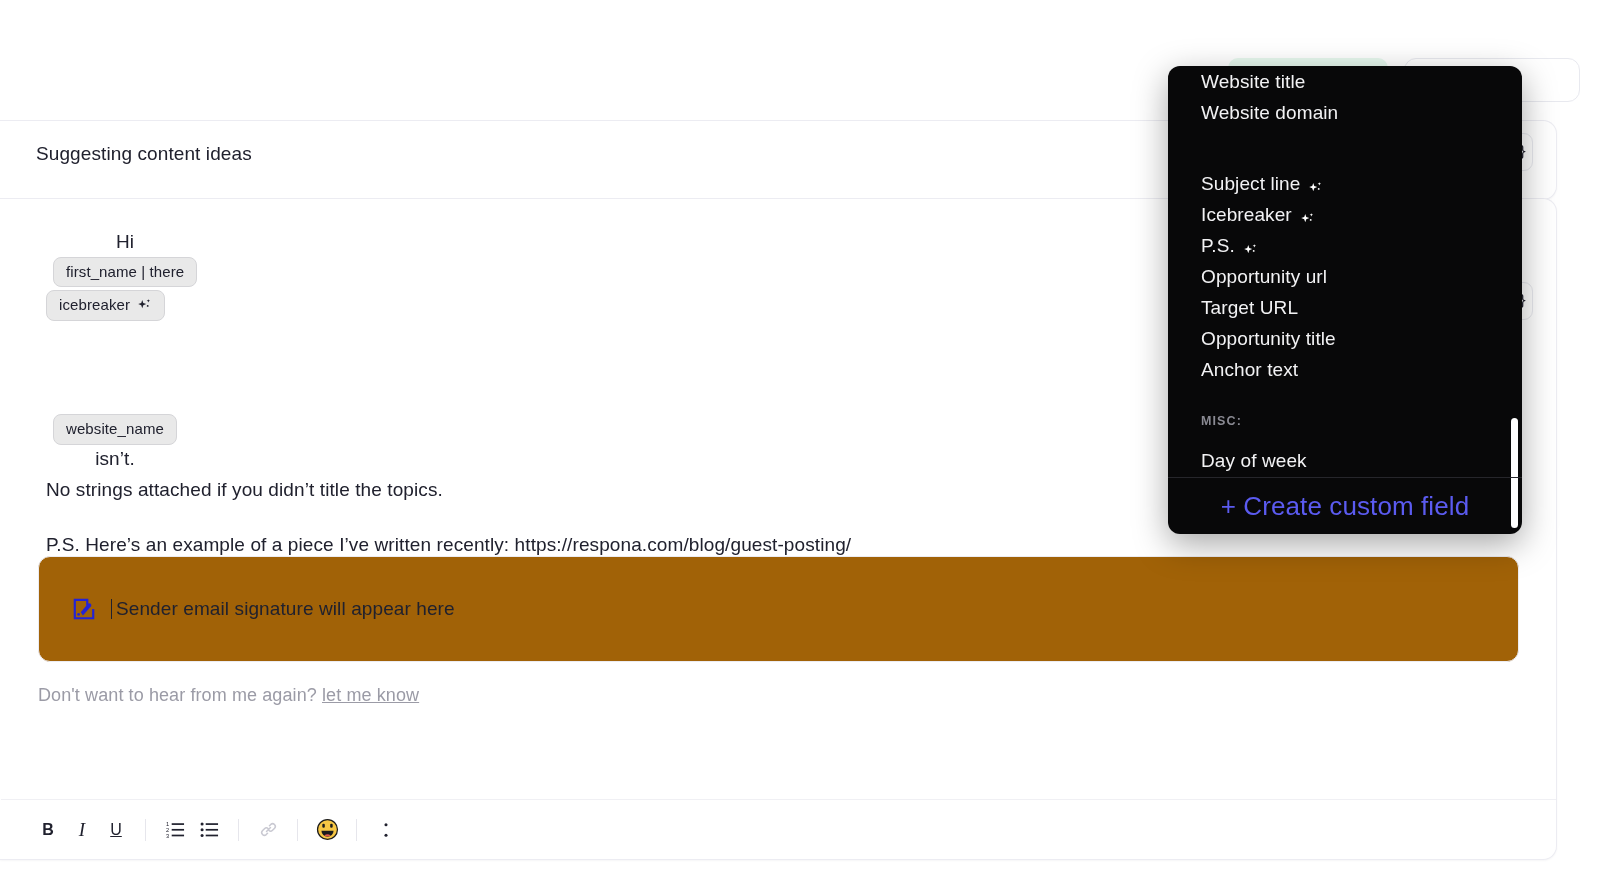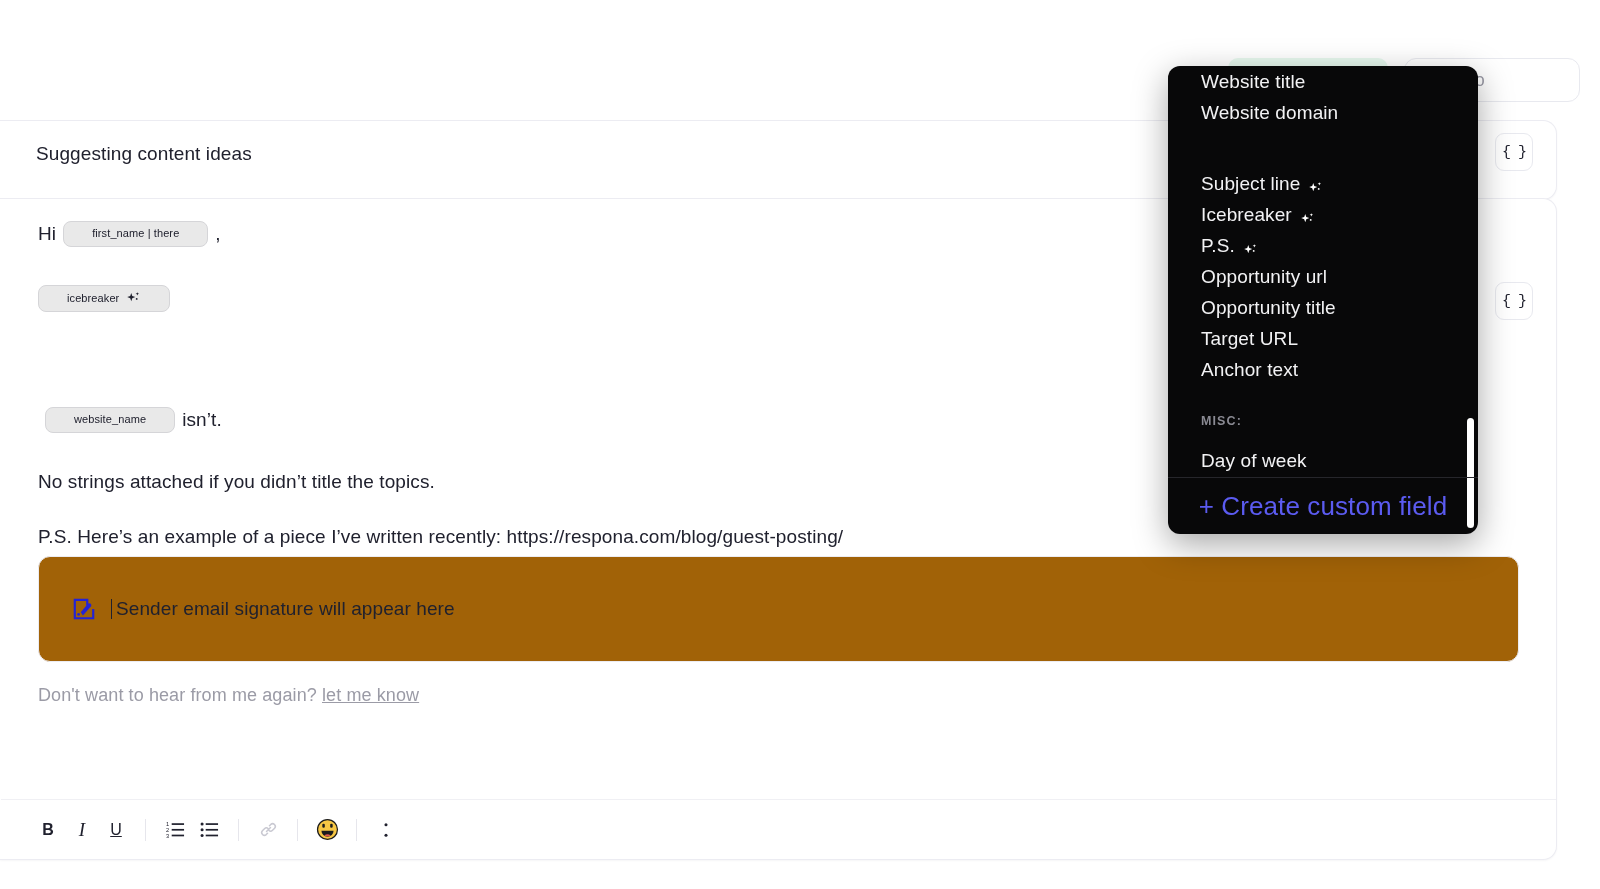--- a/index.html
+++ b/index.html
@@ -96,38 +96,39 @@
     position: absolute;
     left: 0; top: 198px;
     width: 1557px;
     padding: 16px 38px 0 38px;
   }
   .para {
     font-size: 19px;
     line-height: 1.5;
     color: #20212e;
     letter-spacing: .1px;
-    margin: 0;
+    margin: 8px;
+    flex-direction: column;
   }
   .p-hi      { position: absolute; left: 38px; top: 22px; display: flex; align-items: center; }
   .p-ice     { position: absolute; left: 38px; top: 84px; }
   .p-3       { position: absolute; left: 38px; top: 150px; }
   .p-4       { position: absolute; left: 38px; top: 208px; display: flex; align-items: center; flex-wrap: nowrap; }
   .p-5       { position: absolute; left: 38px; top: 270px; }
   .p-6       { position: absolute; left: 38px; top: 325px; text-align: center; }
 
   .chip {
     display: inline-flex;
     align-items: center;
     gap: 7px;
     background: #e9e9e9;
     border: 1px solid #d5d5d8;
     border-radius: 8px;
-    padding: 5px 28px;
-    font-size: 11px;
+    padding: 5px 12px;
+    font-size: 15px;
     color: #20212e;
     line-height: 1.25;
     cursor: pointer;
     white-space: nowrap;
   }
   .chip.mx { margin: 0 7px; }
 
   .sparkle { display: inline-block; width: 15px; height: 15px; flex: 0 0 auto; }
 
   
@@ -194,21 +195,21 @@
     margin: 0 12px;
   }
   .tb-b { font-weight: bold; font-size: 16px; font-family: "Liberation Sans", sans-serif; }
   .tb-i { font-style: italic; font-family: "Liberation Serif", serif; font-size: 19px; }
   .tb-u { text-decoration: underline; font-size: 16px; }
 
   
   #var-dropdown {
     position: absolute;
     left: 1168px; top: 66px;
-    width: 310px; height: 468px;
+    width: 354px; height: 468px;
     background: #080809;
     border-radius: 12px;
     box-shadow: 0 10px 34px rgba(0,0,0,.35);
     overflow: hidden;
     z-index: 40;
   }
   #var-scroll {
     position: absolute;
     left: 0; top: 0; right: 0;
     height: 411px;
@@ -421,24 +422,24 @@
             <span class="sparkle"><svg viewBox="0 0 16 16" width="15" height="15">
                 <path d="M5.6 2.2 L6.7 5.4 L9.9 6.5 L6.7 7.6 L5.6 10.8 L4.5 7.6 L1.3 6.5 L4.5 5.4 Z" fill="#ffffff"></path>
                 <path d="M12.1 1.2 L12.6 2.5 L13.9 3.0 L12.6 3.5 L12.1 4.8 L11.6 3.5 L10.3 3.0 L11.6 2.5 Z" fill="#ffffff"></path>
                 <circle cx="11.4" cy="8.4" r="1.0" fill="#ffffff"></circle>
               </svg></span>
           </div>
           <div class="vd-item">
             <span>Opportunity url</span>
           </div>
           <div class="vd-item">
+            <span>Target URL</span>
+          </div>
+          <div class="vd-item">
             <span>Opportunity title</span>
-          </div>
-          <div class="vd-item">
-            <span>Target URL</span>
           </div>
           <div class="vd-item">
             <span>Anchor text</span>
           </div>
           <div class="vd-gap-lg"></div>
           <div class="vd-group">MISC:</div>
           <div class="vd-gap-sm"></div>
           <div class="vd-item">
             <span>Day of week</span>
           </div>

